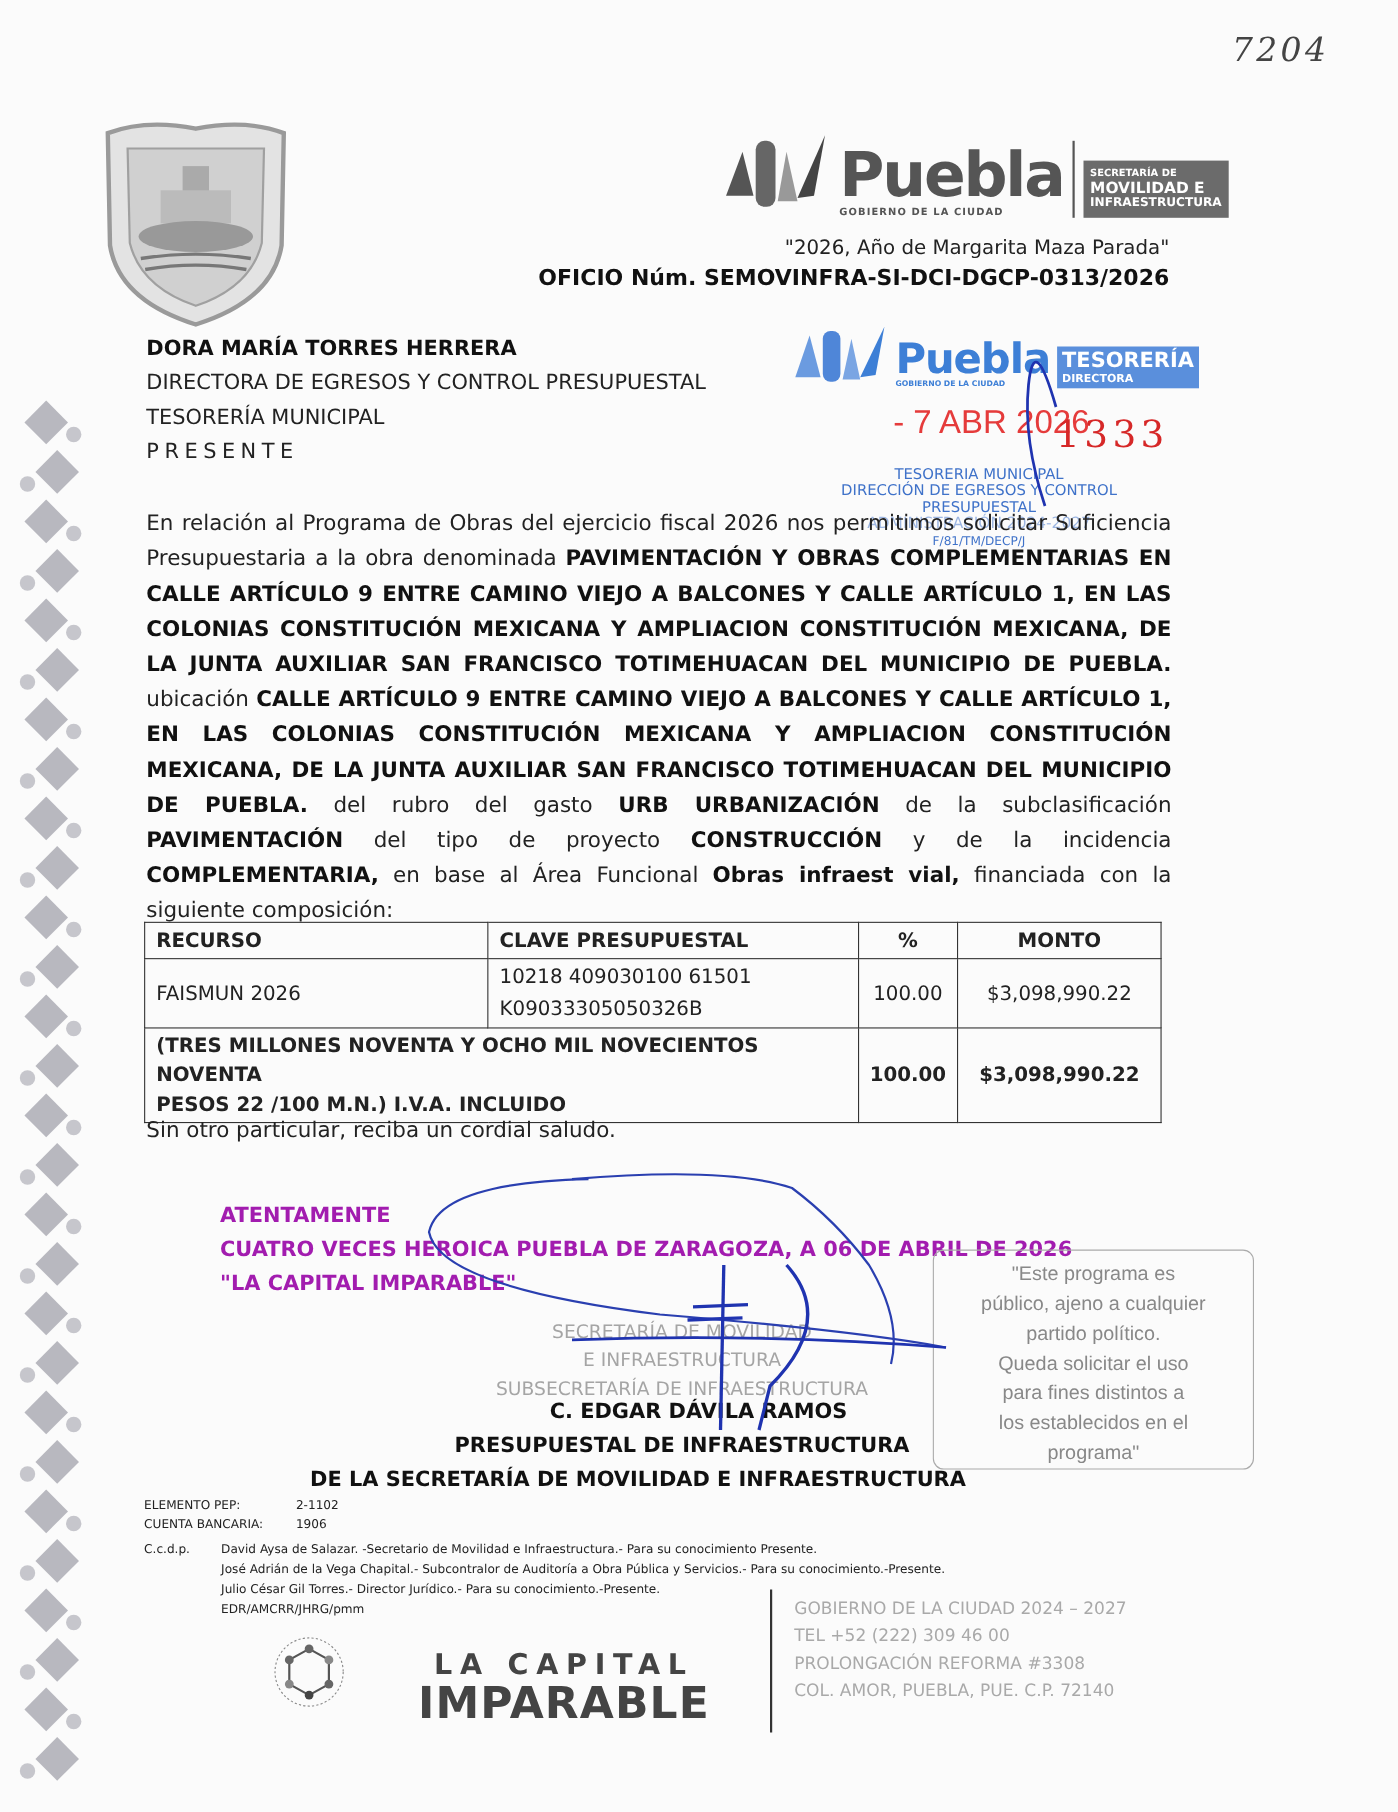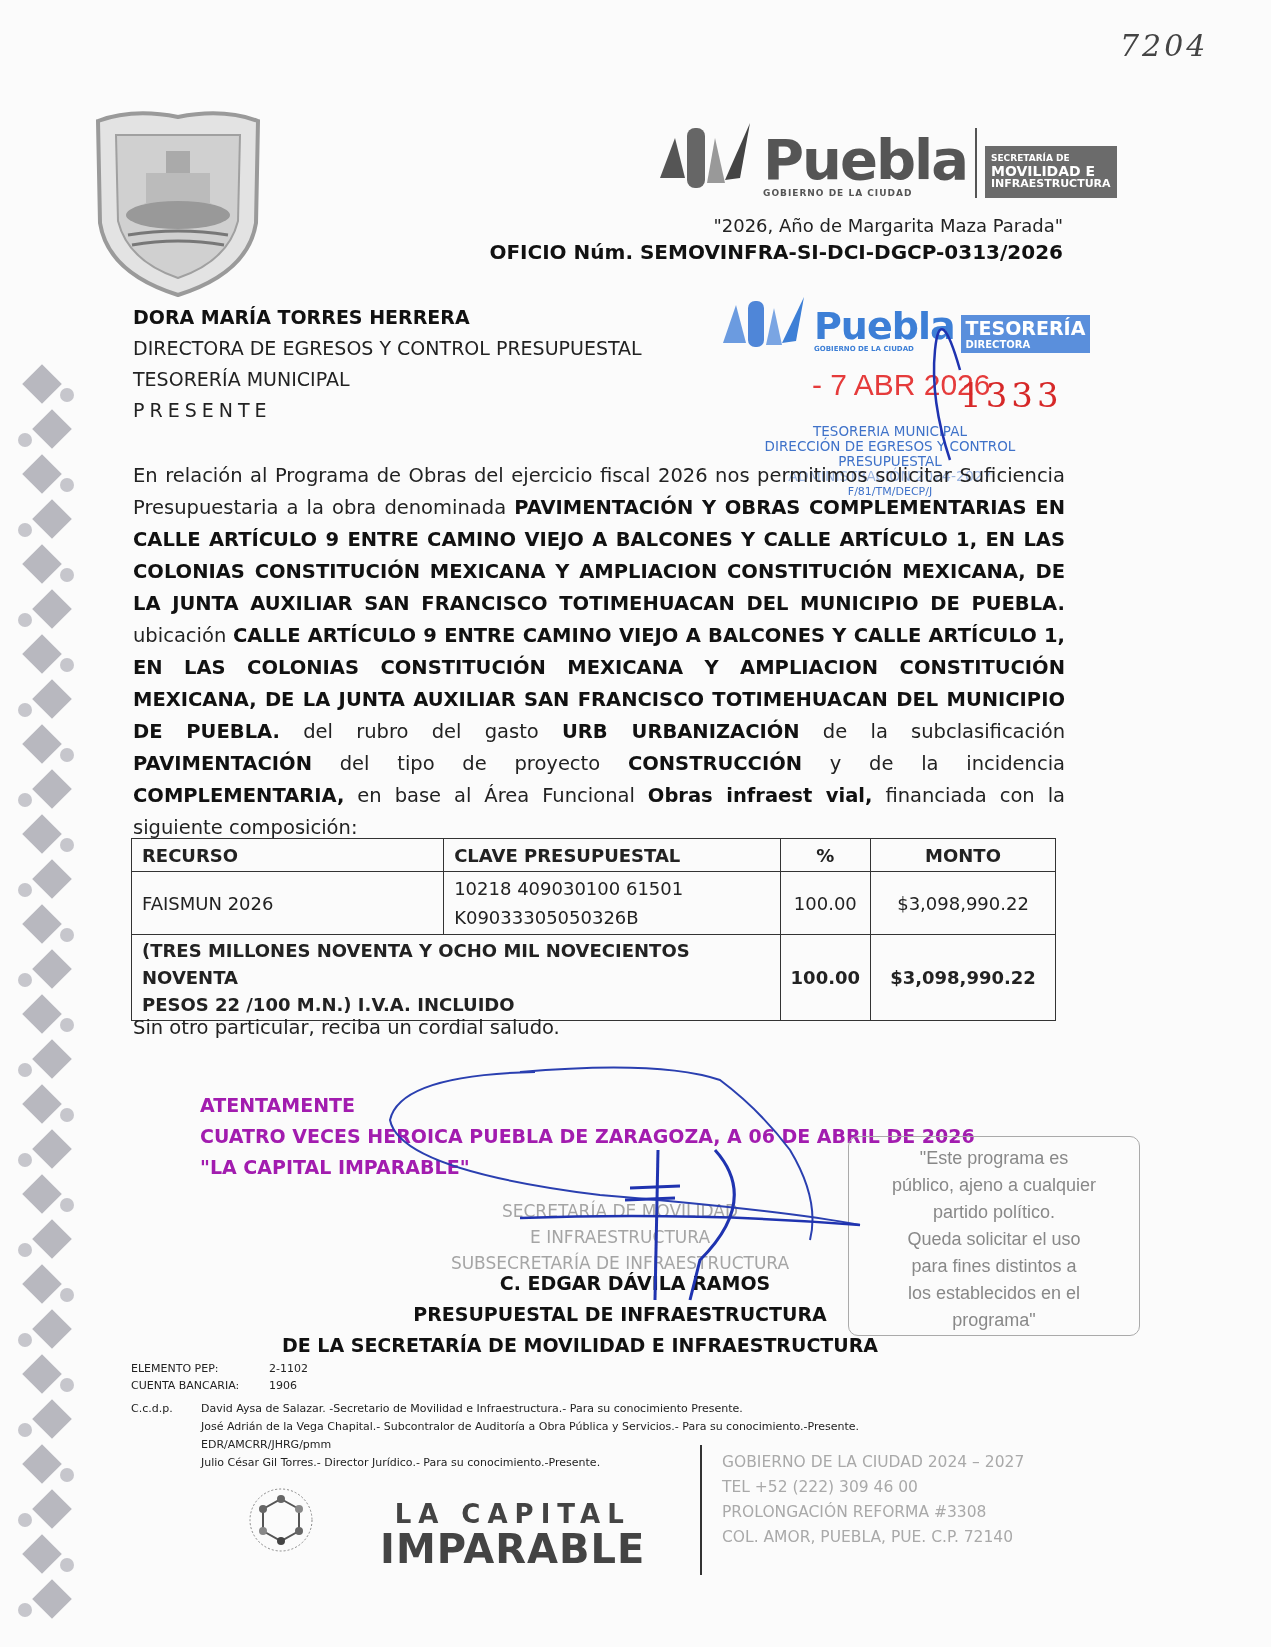--- a/index.html
+++ b/index.html
@@ -271,22 +271,22 @@
       <span>2-1102</span>
     </div>
   <div class="row">
       <span class="k">CUENTA BANCARIA:</span>
       <span>1906</span>
     </div>
 </div>
 <div class="abs ccp">
   <div><span class="lbl">C.c.d.p.</span><span>David Aysa de Salazar. -Secretario de Movilidad e Infraestructura.- Para su conocimiento Presente.</span></div>
   <div class="ln">José Adrián de la Vega Chapital.- Subcontralor de Auditoría a Obra Pública y Servicios.- Para su conocimiento.-Presente.</div>
+  <div class="ln">Julio César Gil Torres.- Director Jurídico.- Para su conocimiento.-Presente.</div>
   <div class="ln">EDR/AMCRR/JHRG/pmm</div>
-  <div class="ln">Julio César Gil Torres.- Director Jurídico.- Para su conocimiento.-Presente.</div>
 </div>
 
 <svg class="abs inclusion" viewBox="0 0 66 66">
   <circle cx="33" cy="33" r="31" fill="none" stroke="#888" stroke-width="1" stroke-dasharray="2 2"></circle>
   <polygon points="33,12 51,22 51,44 33,54 15,44 15,22" fill="none" stroke="#555" stroke-width="2"></polygon>
   <circle cx="33" cy="12" r="4" fill="#666"></circle>
     <circle cx="51" cy="22" r="4" fill="#888"></circle>
     <circle cx="51" cy="44" r="4" fill="#666"></circle>
   <circle cx="33" cy="54" r="4" fill="#444"></circle>
     <circle cx="15" cy="44" r="4" fill="#888"></circle>

